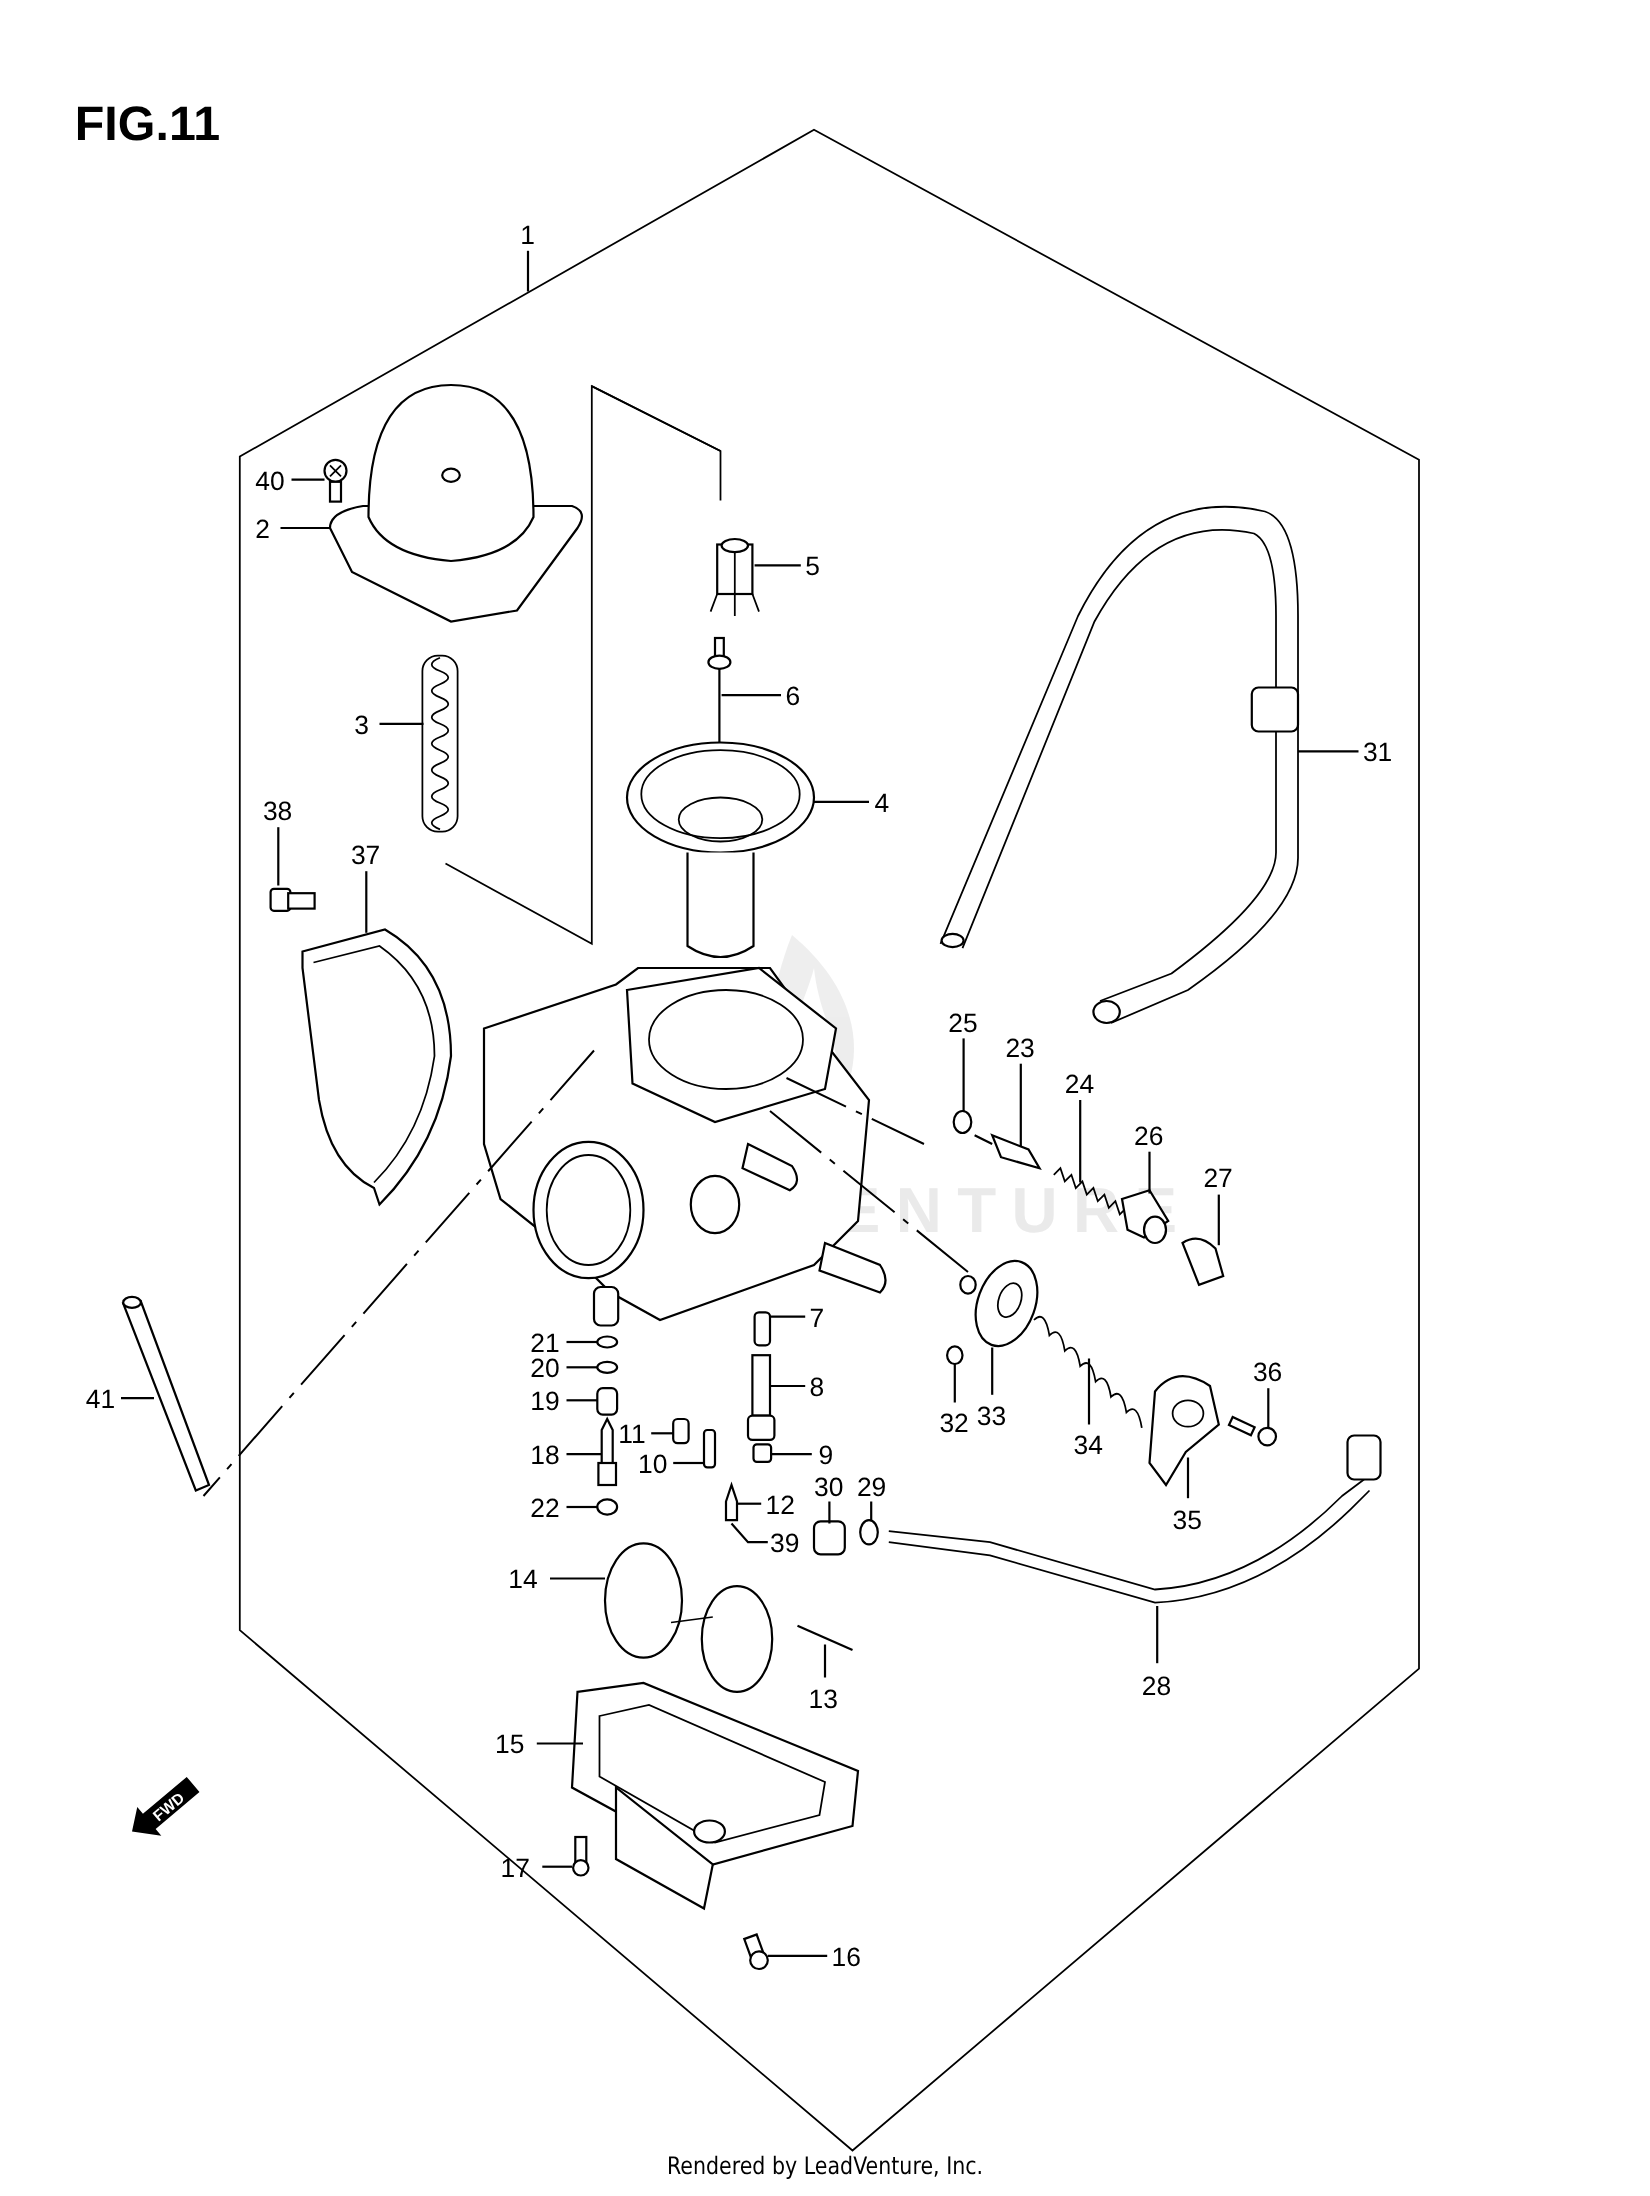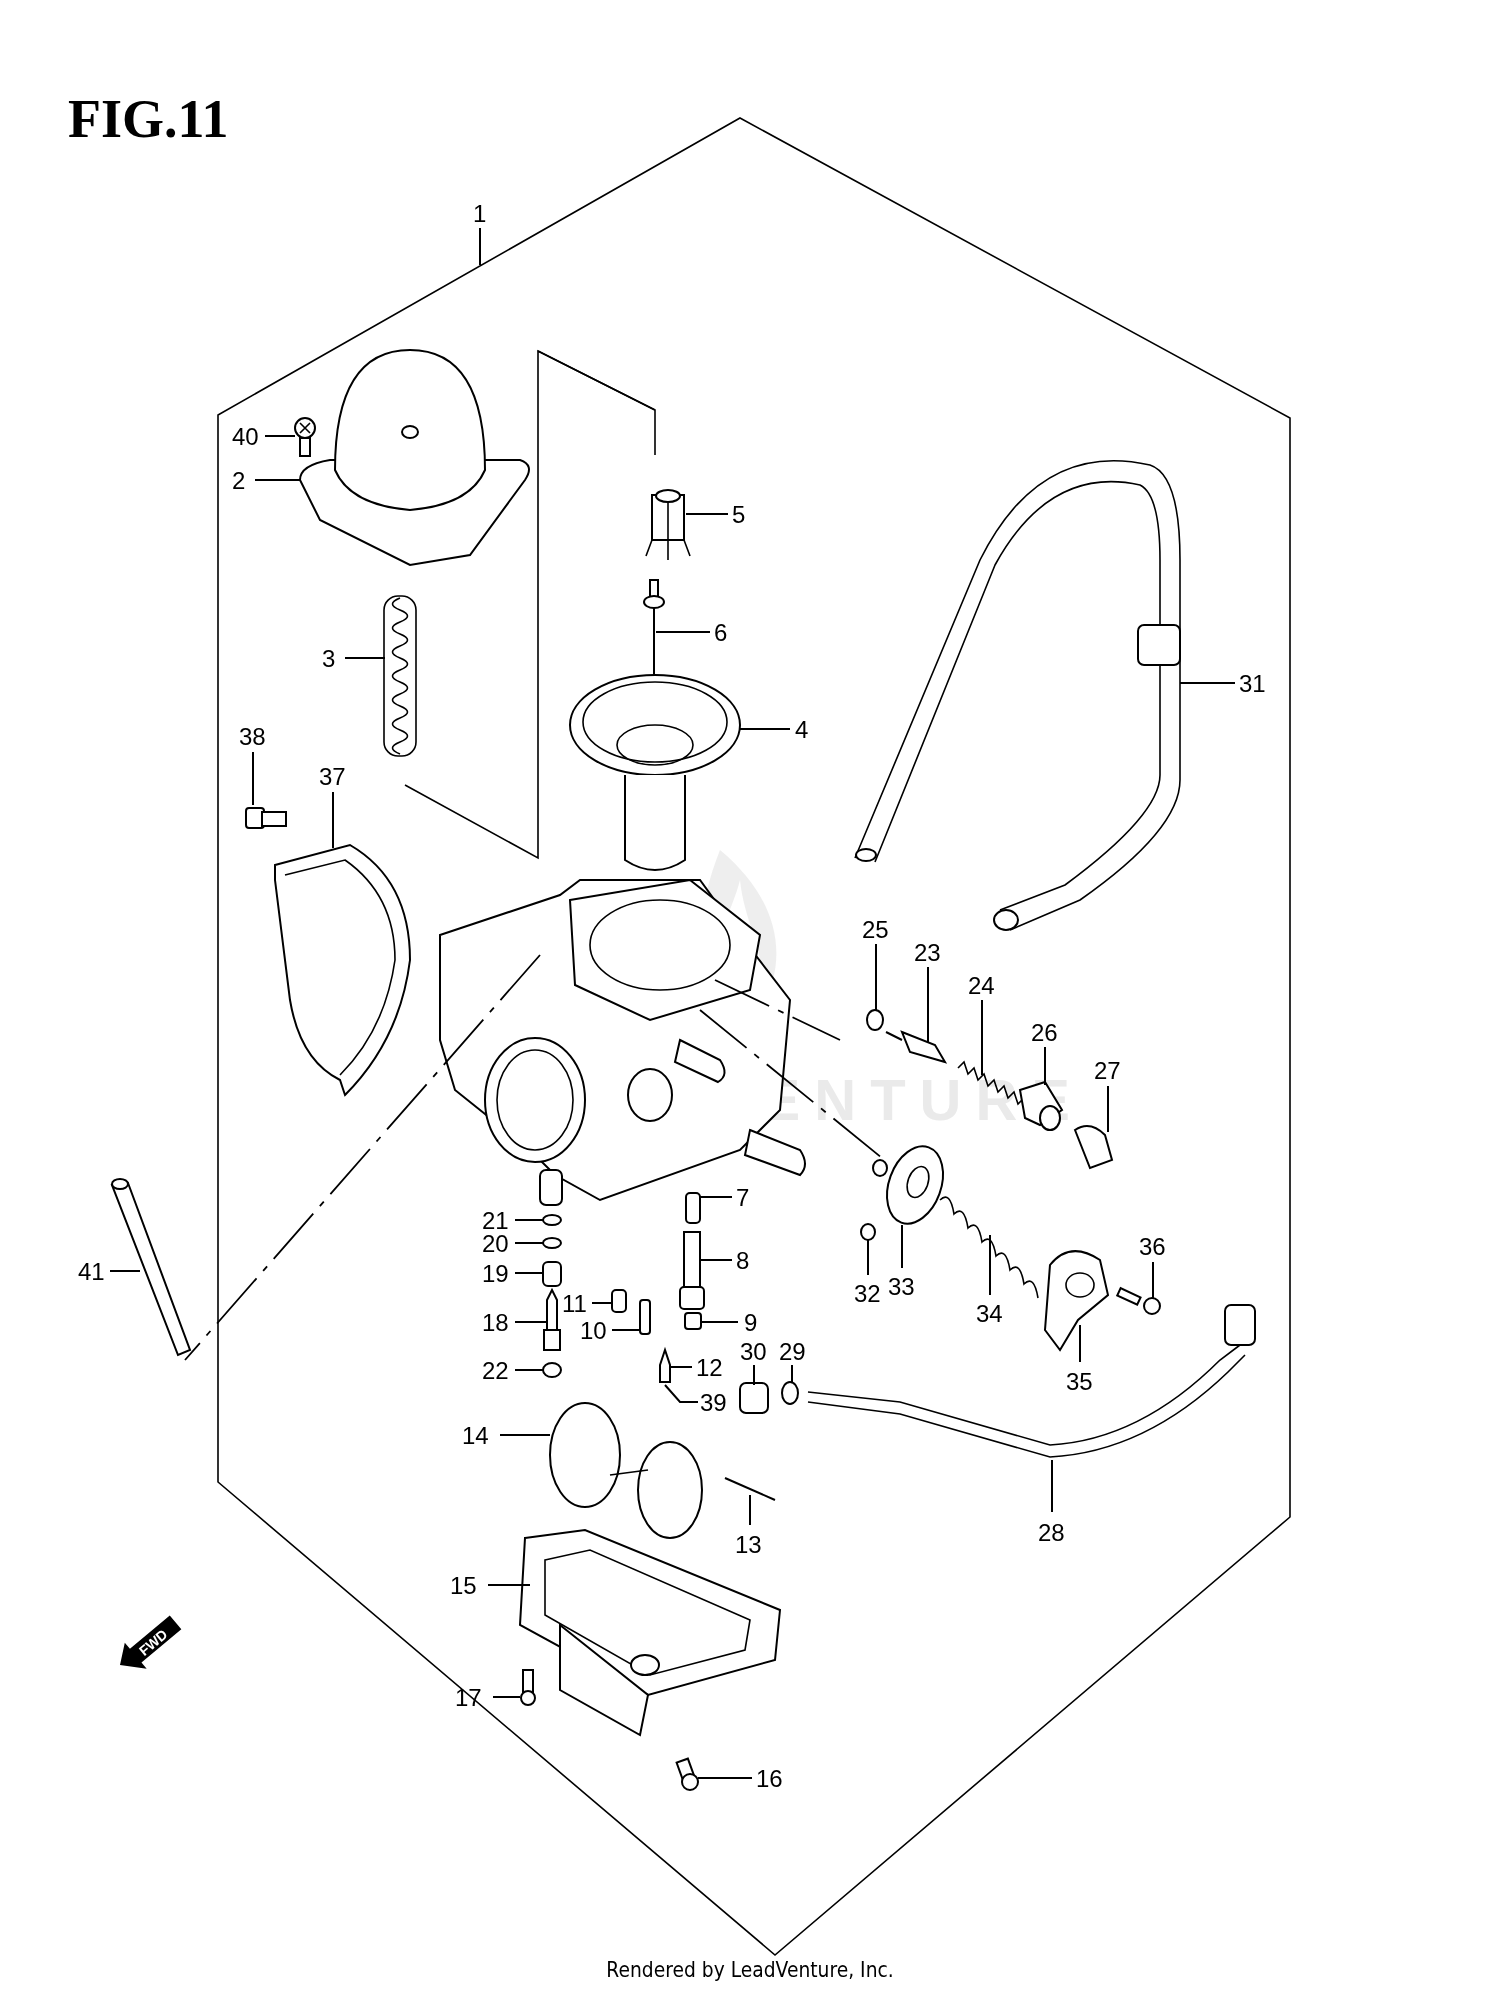--- a/index.html
+++ b/index.html
@@ -1,17 +1,17 @@
 <!DOCTYPE html>
 <html><head>
 <meta charset="utf-8">
 <style>
   html, body { margin:0; padding:0; background:#ffffff; }
   body { width:1500px; height:1996px; position:relative; overflow:hidden; font-family:"Liberation Sans", sans-serif; color:#000; }
-  #title { position:absolute; left:68px; top:88px; font-family:Liberation Serif, serif; font-weight:bold; font-size:54px; letter-spacing:0px; }
+  #title { position:absolute; left:68px; top:88px; font-family:Liberation Sans, sans-serif; font-weight:bold; font-size:44px; letter-spacing:0px; }
   #footer { position:absolute; left:0; width:1500px; top:1957px; text-align:center; font-family:"DejaVu Sans", sans-serif; font-size:22px; transform:scaleX(0.85); transform-origin:center; }
   svg#diagram { position:absolute; left:0; top:0; }
   .lbl { font-family:"Liberation Sans", sans-serif; font-size:24px; fill:#000; }
   .lead { stroke:#000; stroke-width:2; fill:none; }
   .part { stroke:#000; stroke-width:2; fill:#fff; }
   .thin { stroke:#000; stroke-width:1.6; fill:none; }
   .dash { stroke:#000; stroke-width:1.8; fill:none; stroke-dasharray:60 10 6 10; }
   .wm { font-family:"Liberation Sans", sans-serif; font-weight:bold; font-size:58px; fill:#e8e8e8; letter-spacing:14px; }
 </style>
 </head>

